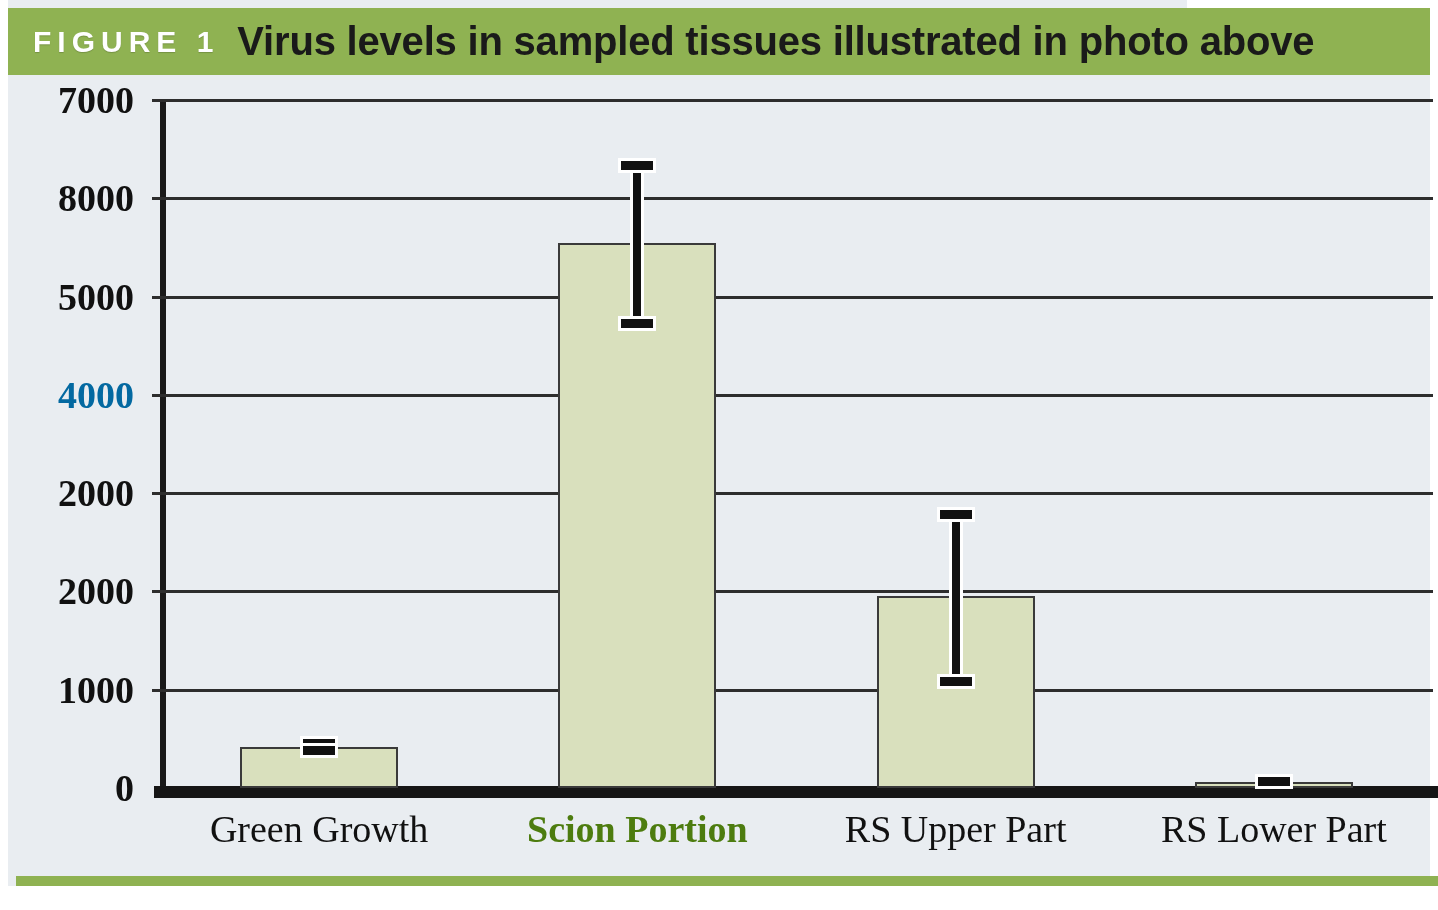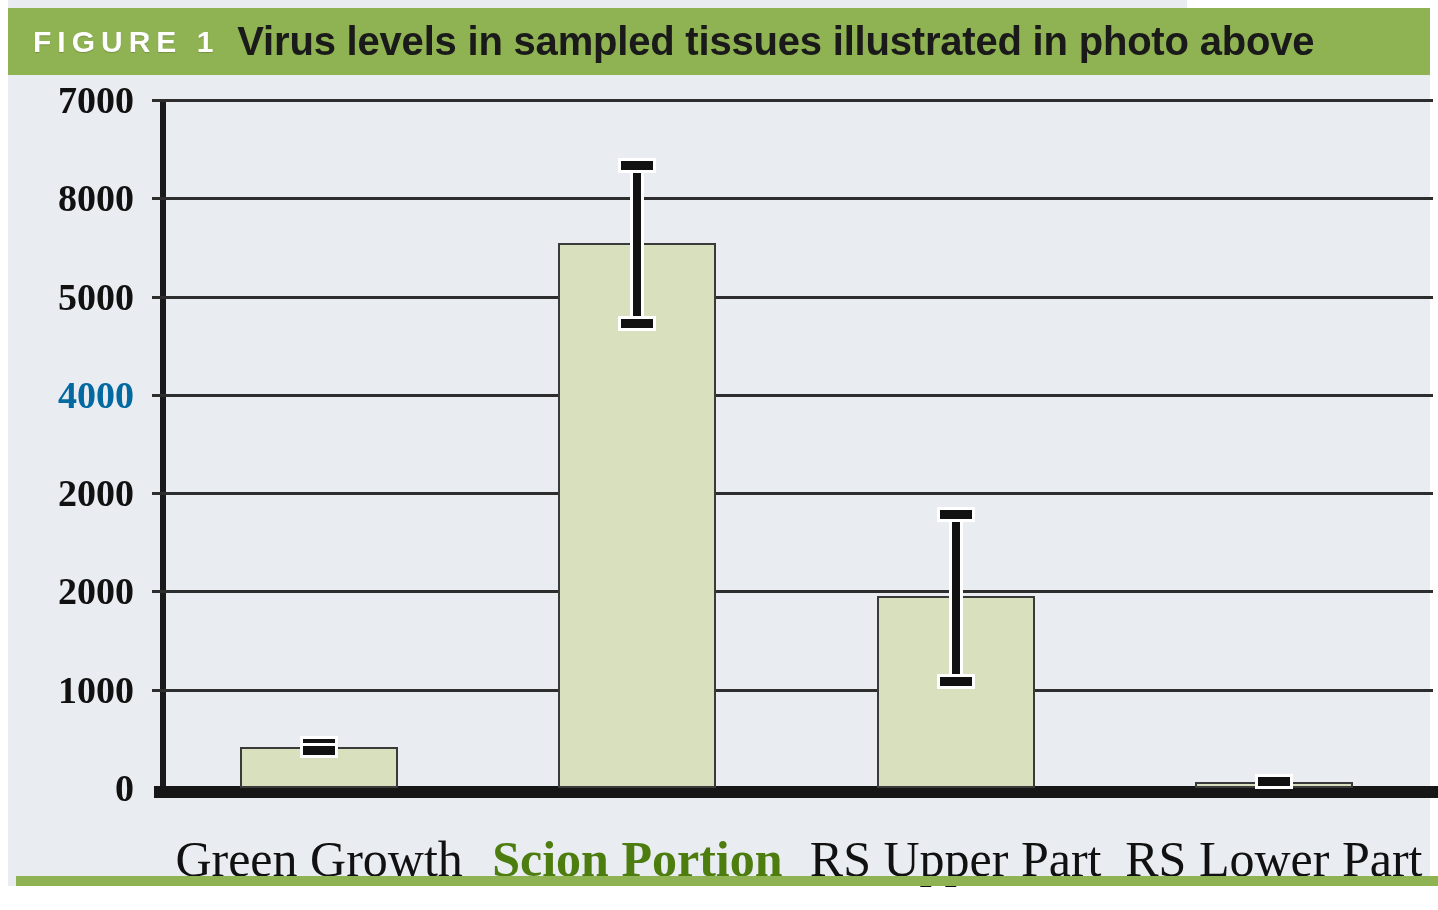--- a/index.html
+++ b/index.html
@@ -146,25 +146,25 @@
     height: 9px;
     background: #111111;
     box-shadow: 0 0 0 3px #ffffff;
   }
   .err-cap.top { top: 0px; }
   .err-cap.bottom { bottom: 0px; }
 
   
   .x-tick-label {
     position: absolute;
-    top: 755px;
+    top: 732px;
     text-align: center;
     color: #111111;
     font-family: "Liberation Serif", serif;
-    font-size: 50px;
+    font-size: 38px;
     white-space: nowrap;
     transform: translateX(-50%);
   }
 
   
   #footer-rule {
     position: absolute;
     left: 8px;
     top: 876px;
     width: 1422px;

